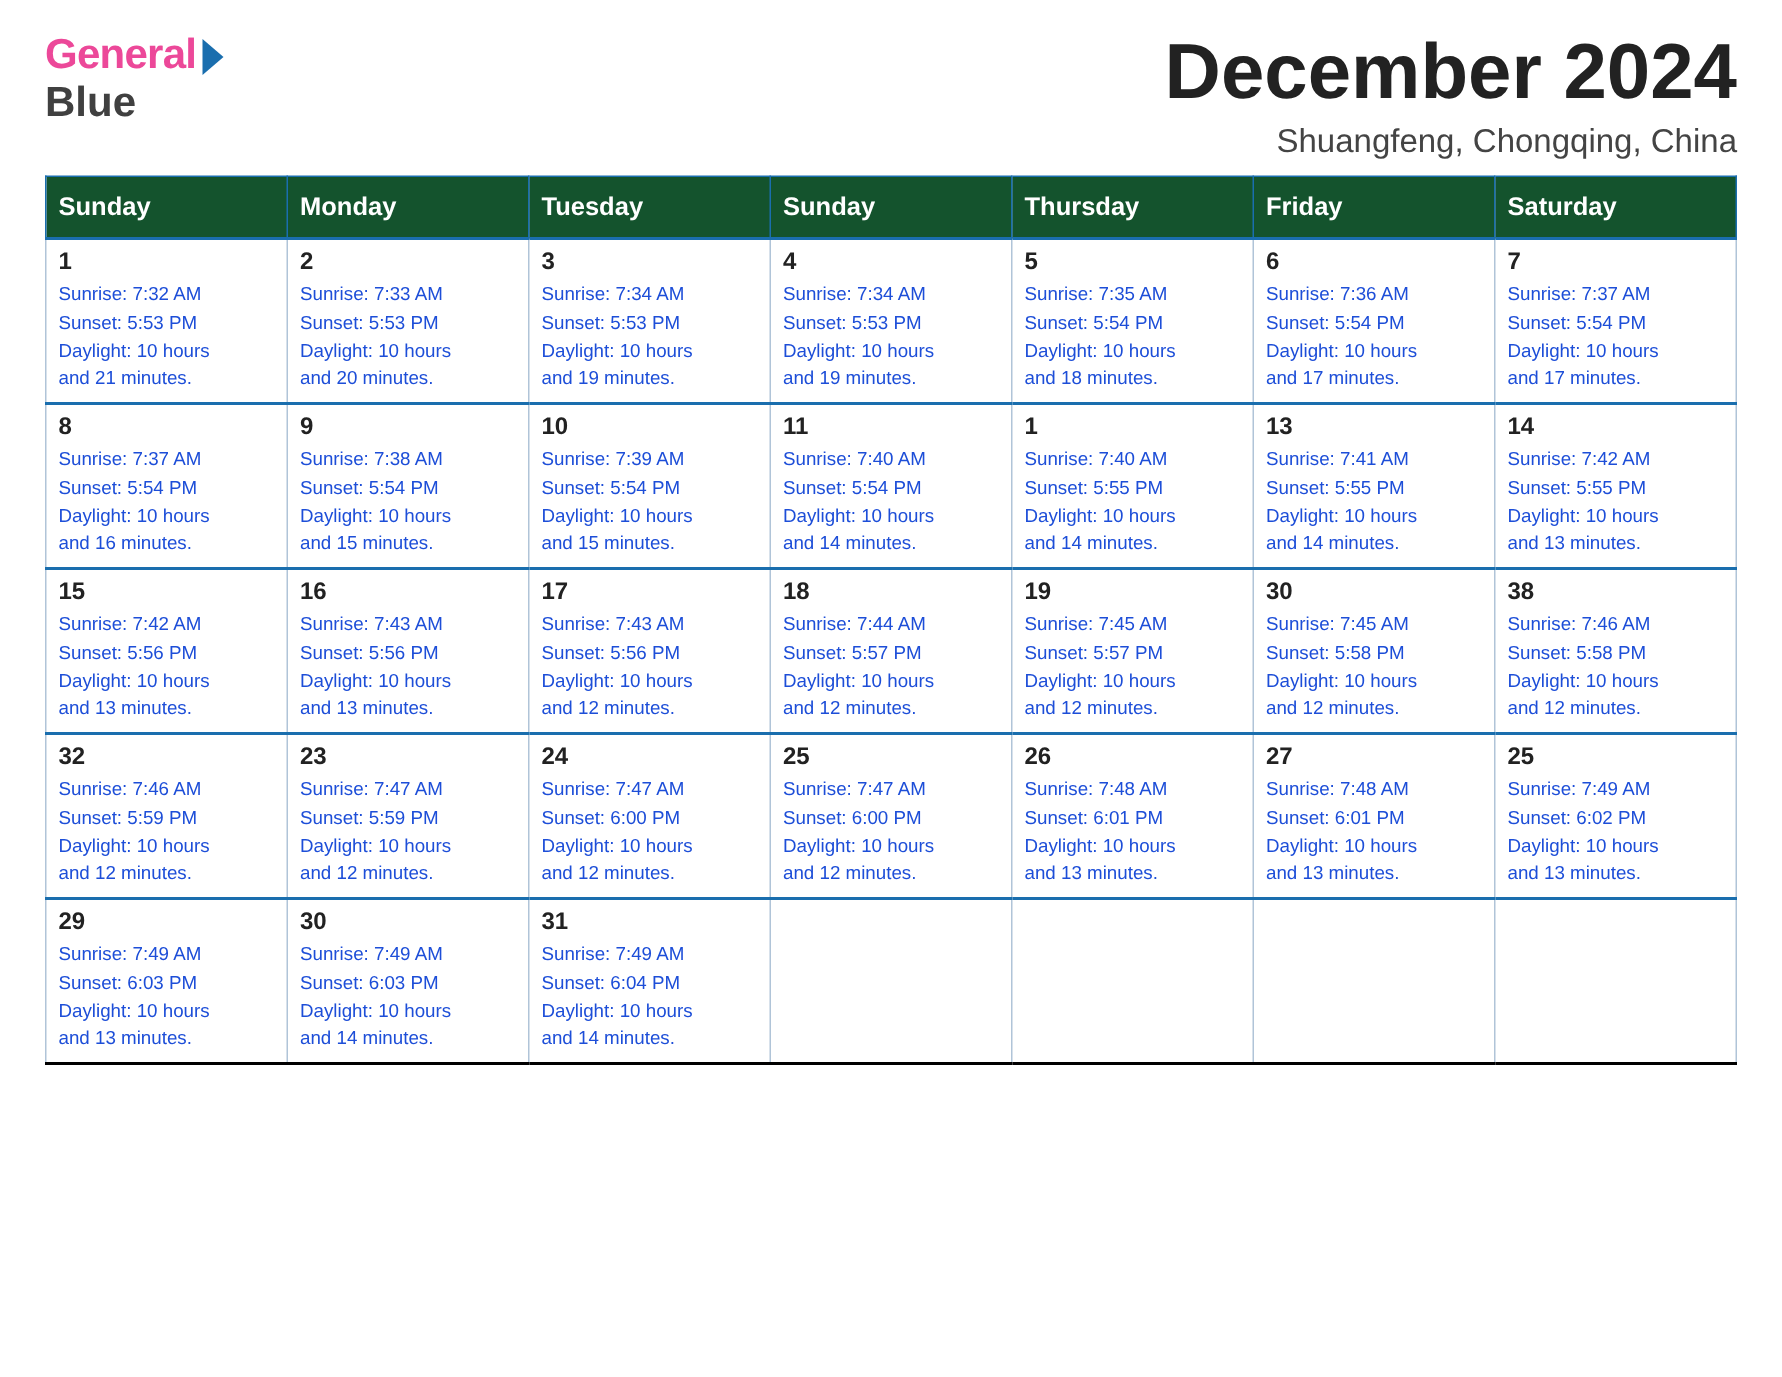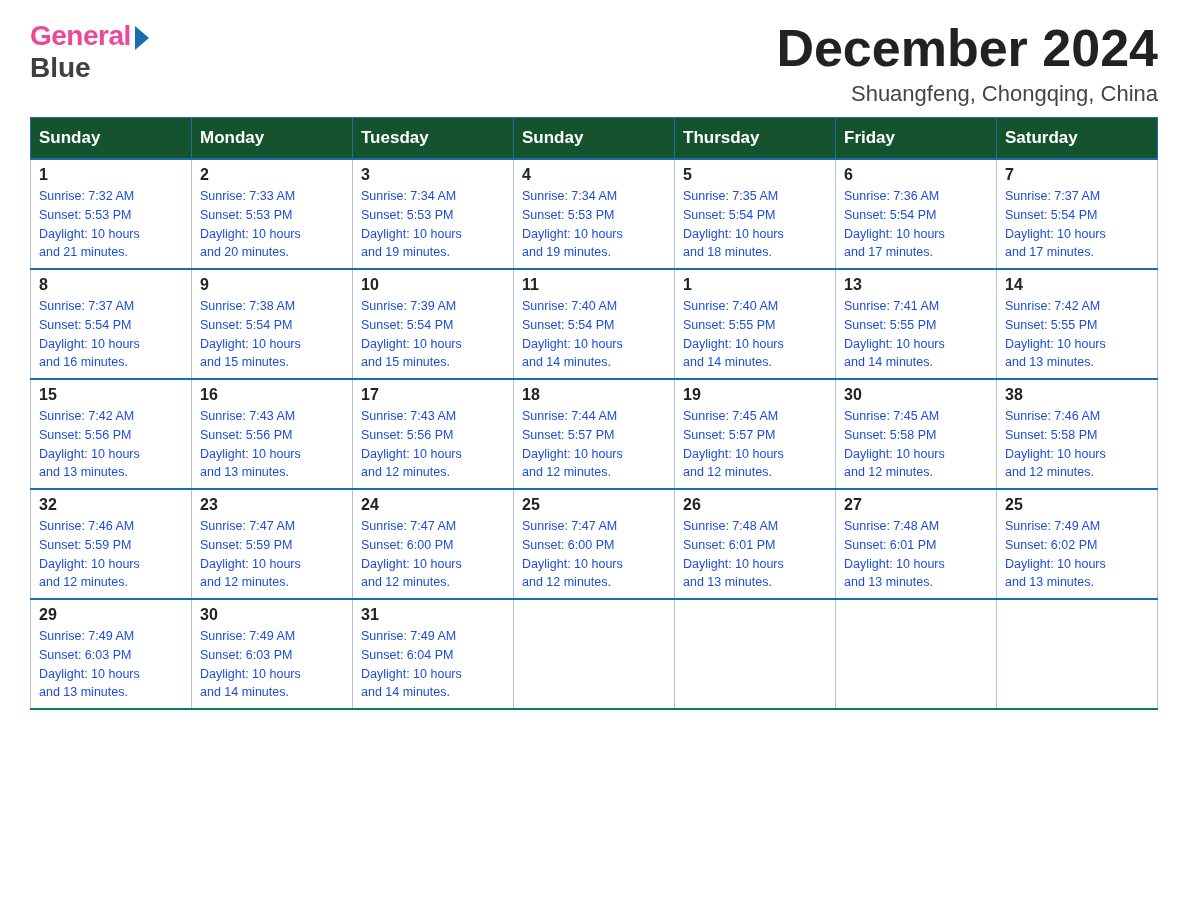--- a/index.html
+++ b/index.html
@@ -77,21 +77,21 @@
     }
     .calendar td {
       border: 1px solid #b0c4d8;
       vertical-align: top;
       padding: 6px 8px;
       width: calc(100% / 7);
       min-height: 110px;
       height: 110px;
     }
     .calendar tr:last-child td {
-      border-bottom: 2px solid #0f766e;
+      border-bottom: 2px solid #000000;
     }
     .calendar thead tr th:first-child {
       border-left: 1px solid #1a6eae;
     }
     .day-num {
       font-size: 16px;
       font-weight: bold;
       color: #222;
       margin-bottom: 3px;
       display: block;

